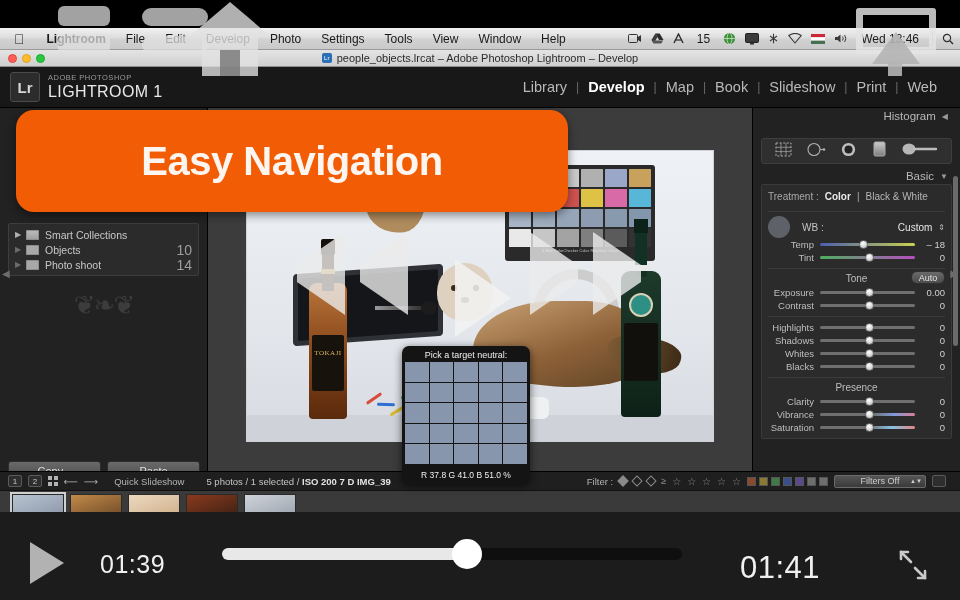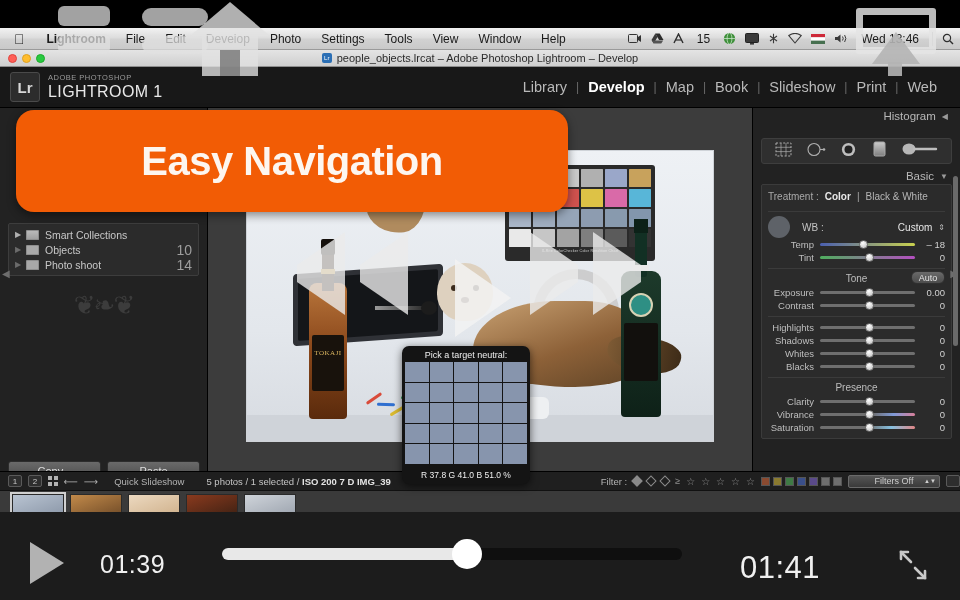--- a/index.html
+++ b/index.html
@@ -192,21 +192,21 @@
                border-top:1px solid #000; display:flex; align-items:center; font-size:9.5px; color:#b4b4b4; }
   .sb-left { display:flex; align-items:center; gap:6px; padding-left:8px; }
   .numbtn { width:14px;height:12px;border:1px solid #5a5a5a;background:#2e2e2e;border-radius:2px;
             display:flex;align-items:center;justify-content:center;font-size:8px;color:#c9c9c9;}
   .gridic { display:grid; grid-template-columns:repeat(2,4px); grid-template-rows:repeat(2,4px); gap:1.5px; }
   .gridic i { background:#b3b3b3; display:block; }
   .arrw { color:#b0b0b0; font-size:10px; }
   .sb-mid { margin-left:10px; }
   .sb-info { margin-left:16px; color:#c5c5c5; }
   .sb-info b { color:#e4e4e4; font-weight:bold; }
-  .sb-right { margin-left:auto; display:flex; align-items:center; gap:6px; padding-right:0; }
+  .sb-right { margin-left:auto; display:flex; align-items:center; gap:6px; padding-right:14px; }
   .flag { width:8px;height:8px;transform:rotate(45deg); border:1px solid #8a8a8a; }
   .flag.on { background:#8a8a8a; }
   .star { color:#8f8f8f; font-size:10px; }
   .clabel { width:9px;height:9px;border:1px solid #555; display:inline-block; }
   .filters-dd { width:92px;height:13px; background:linear-gradient(180deg,#555,#3a3a3a);
                 border:1px solid #6a6a6a; border-radius:2px; font-size:9px; color:#cdcdcd;
                 display:flex; align-items:center; justify-content:center; position:relative;}
   .filters-dd .ar { position:absolute; right:3px; font-size:6px; color:#cfcfcf; line-height:1;}
 
   

